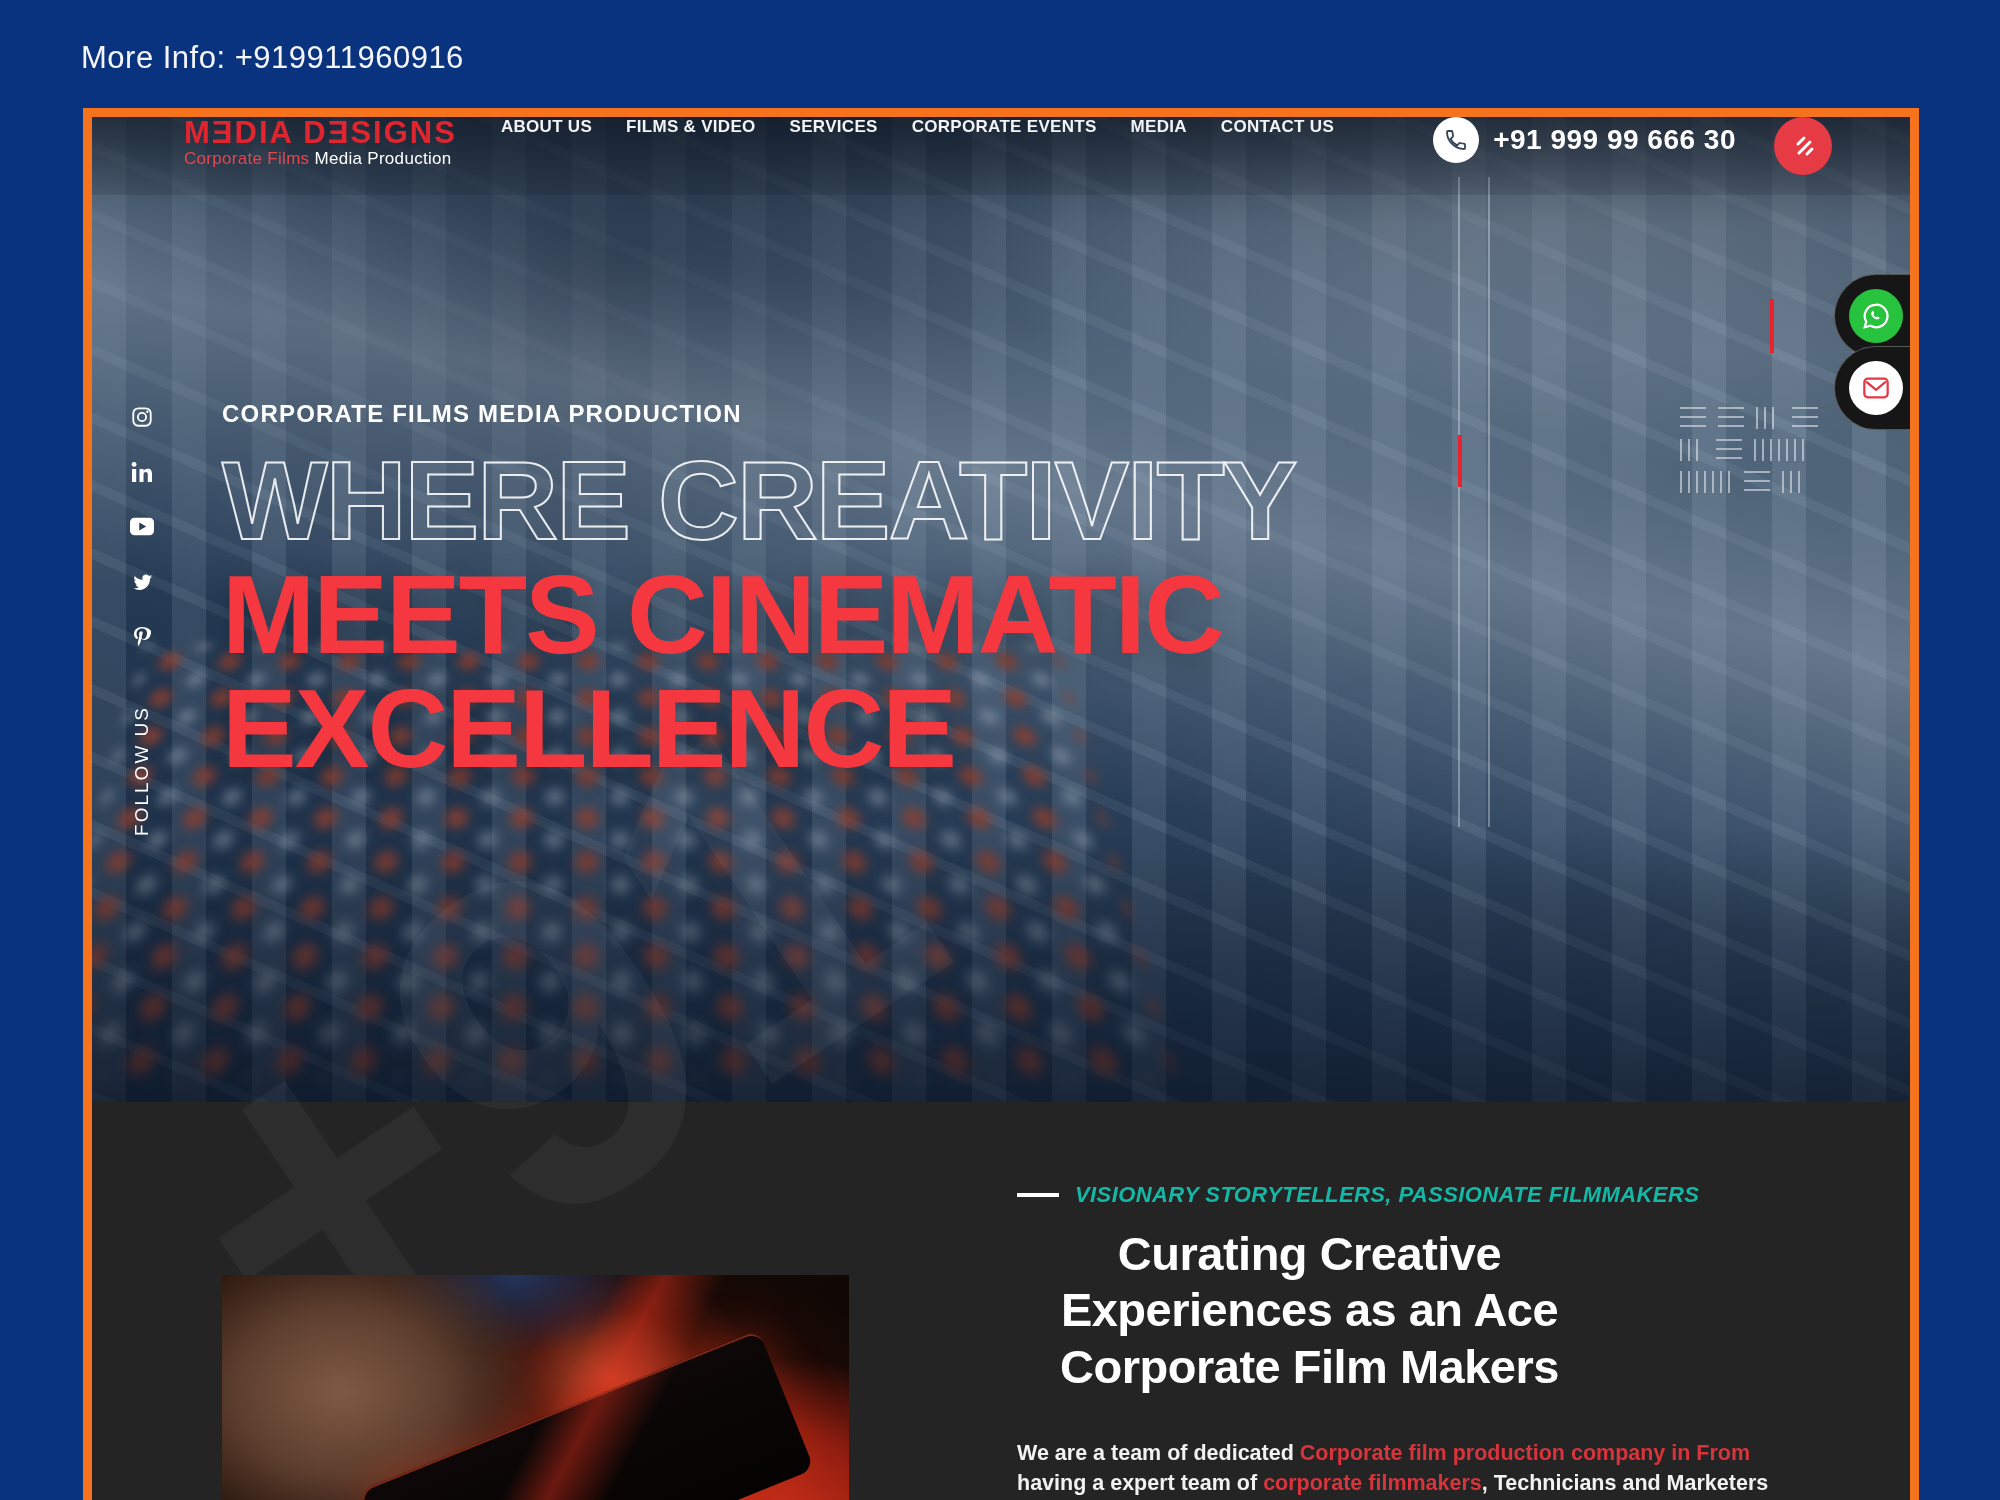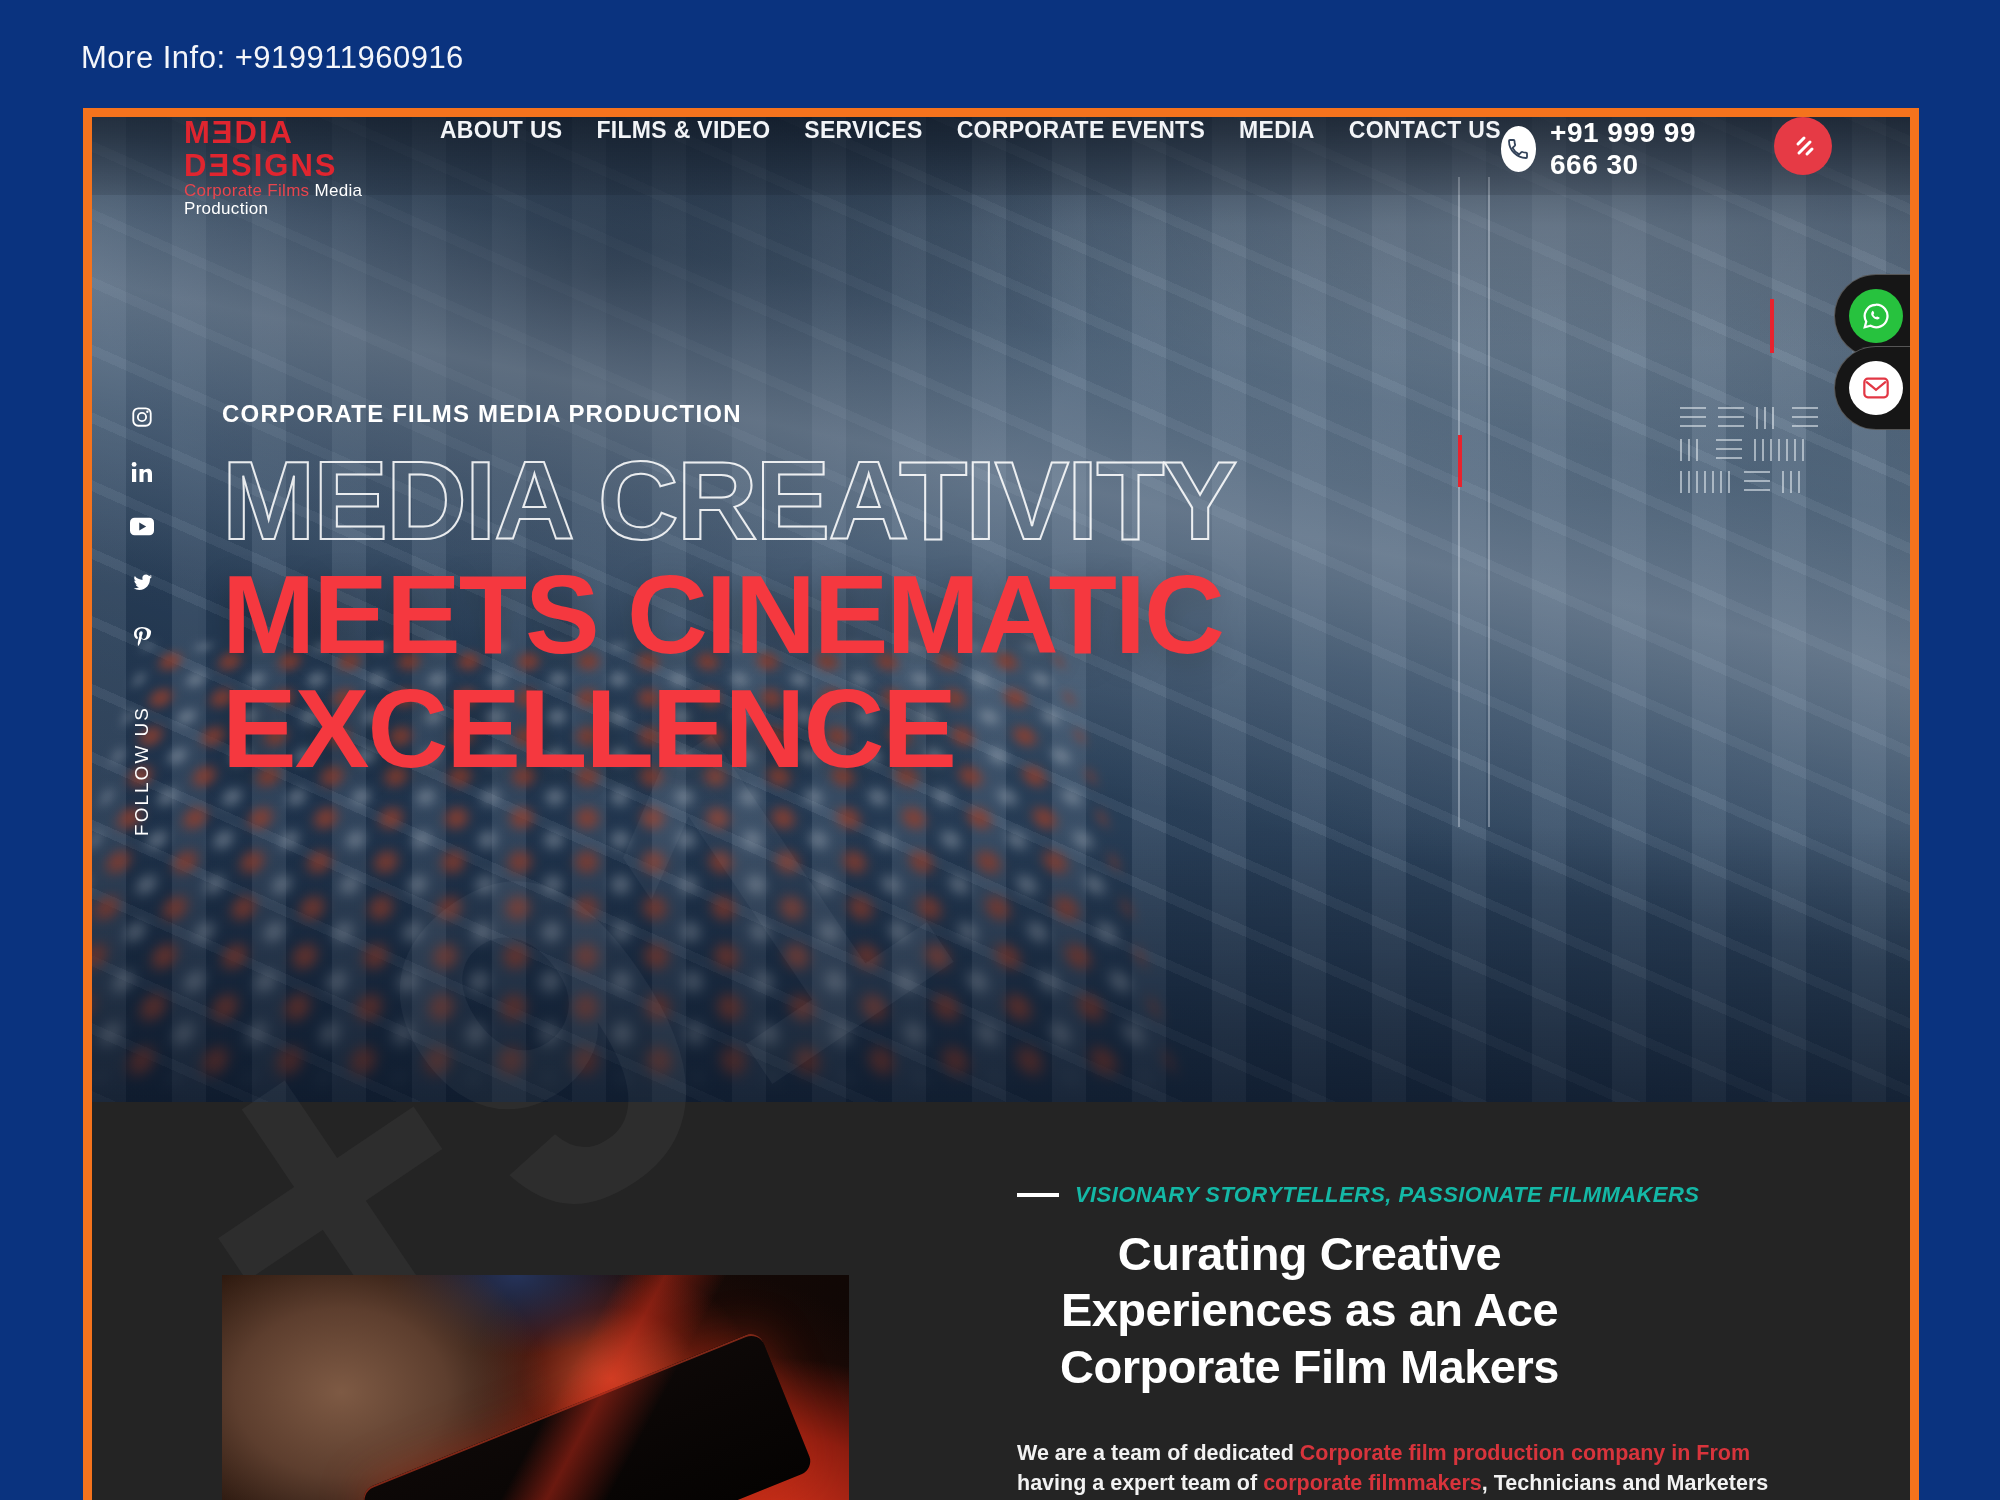--- a/index.html
+++ b/index.html
@@ -43,21 +43,21 @@
   .rd2 { left:1366px; top:318px; height:52px; }
 
   
   .header { position:absolute; left:0; top:0; width:100%; height:78px; display:flex; align-items:flex-start;
             background:linear-gradient(180deg, rgba(4,9,18,.35), rgba(4,9,18,.12)); z-index:5; }
   .logo { margin-left:92px; line-height:1.05; }
   .logo-title { color:#e0252f; font-size:31px; font-weight:800; letter-spacing:2px; }
   .logo-sub { font-size:17px; font-weight:500; color:#fff; letter-spacing:.3px; }
   .logo-sub .accent { color:#e8454e; }
   .nav { display:flex; gap:34px; margin-left:44px; }
-  .nav-item { color:#f2f4f7; font-size:23px; font-weight:700; letter-spacing:.3px; cursor:pointer; white-space:nowrap; }
+  .nav-item { color:#f2f4f7; font-size:17px; font-weight:700; letter-spacing:.3px; cursor:pointer; white-space:nowrap; }
   .phone-group { margin-left:auto; display:flex; align-items:center; gap:14px; }
   .phone-circle { width:46px; height:46px; border-radius:50%; background:#fff; display:flex; align-items:center; justify-content:center; }
   .phone-number { color:#fff; font-size:28px; font-weight:700; letter-spacing:.5px; }
   .menu-btn { width:58px; height:58px; border-radius:50%; background:#e63a45; margin:0 78px 0 38px;
               display:flex; align-items:center; justify-content:center; cursor:pointer; flex:0 0 auto; }
 
   
   .social { position:absolute; left:0; top:288px; width:100px; display:flex; flex-direction:column; align-items:center; gap:31px; z-index:4; }
   .social .sicon { width:24px; height:24px; display:flex; align-items:center; justify-content:center; cursor:pointer; }
   .follow { margin-top:26px; color:#fff; font-size:19px; font-weight:500; letter-spacing:2px;
@@ -194,21 +194,21 @@
         <svg width="20" height="22" viewBox="0 0 20 22">
               <path d="M10 1C5 1 2 4.2 2 8c0 2.3 1 4.2 2.9 5 .3.1.6 0 .7-.3l.3-1.1c.1-.3 0-.5-.2-.7-.7-.8-1.1-1.8-1.1-3 0-2.9 2.1-5.3 5.5-5.3 3 0 4.9 1.8 4.9 4.4 0 3.3-1.4 6-3.6 6-1.2 0-2-1-1.7-2.2.3-1.4 1-2.9 1-3.9 0-.9-.5-1.7-1.5-1.7-1.2 0-2.1 1.2-2.1 2.9 0 1 .3 1.7.3 1.7l-1.4 5.9c-.4 1.7-.1 3.9 0 4.1 0 .1.2.2.3.1.1-.2 1.8-2.2 2.3-4.2l.9-3.4c.4.9 1.7 1.6 3 1.6 4 0 6.6-3.6 6.6-8.4C19.1 4.1 15.3 1 10 1z" fill="#fff"></path>
             </svg>
       </div>
       <div class="follow">FOLLOW US</div>
     </div>
 
     <div class="hero-copy">
       <div class="hero-eyebrow">CORPORATE FILMS MEDIA PRODUCTION</div>
       <div class="hero-title">
-        <div class="t-outline">MEDIA CREATIVITY</div>
+        <div class="t-outline">WHERE CREATIVITY</div>
         <div class="t-red">MEETS CINEMATIC</div>
         <div class="t-red">EXCELLENCE</div>
       </div>
     </div>
 
     <div class="dash-pattern">
       <div class="dp-row">
             <div class="dg dg-h"></div>
             <div class="dg dg-h"></div>
             <div class="dg dg-v"></div>

